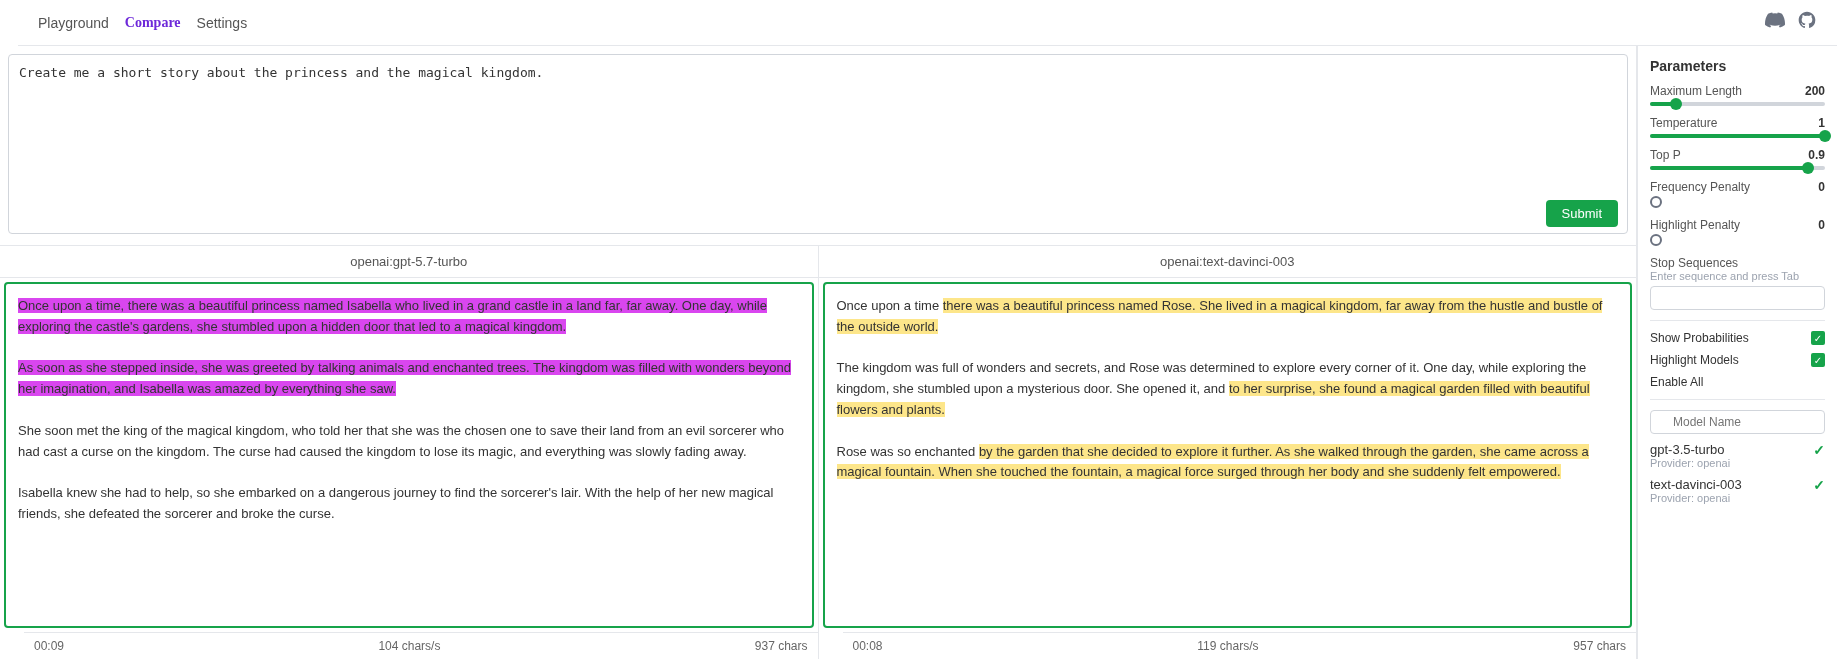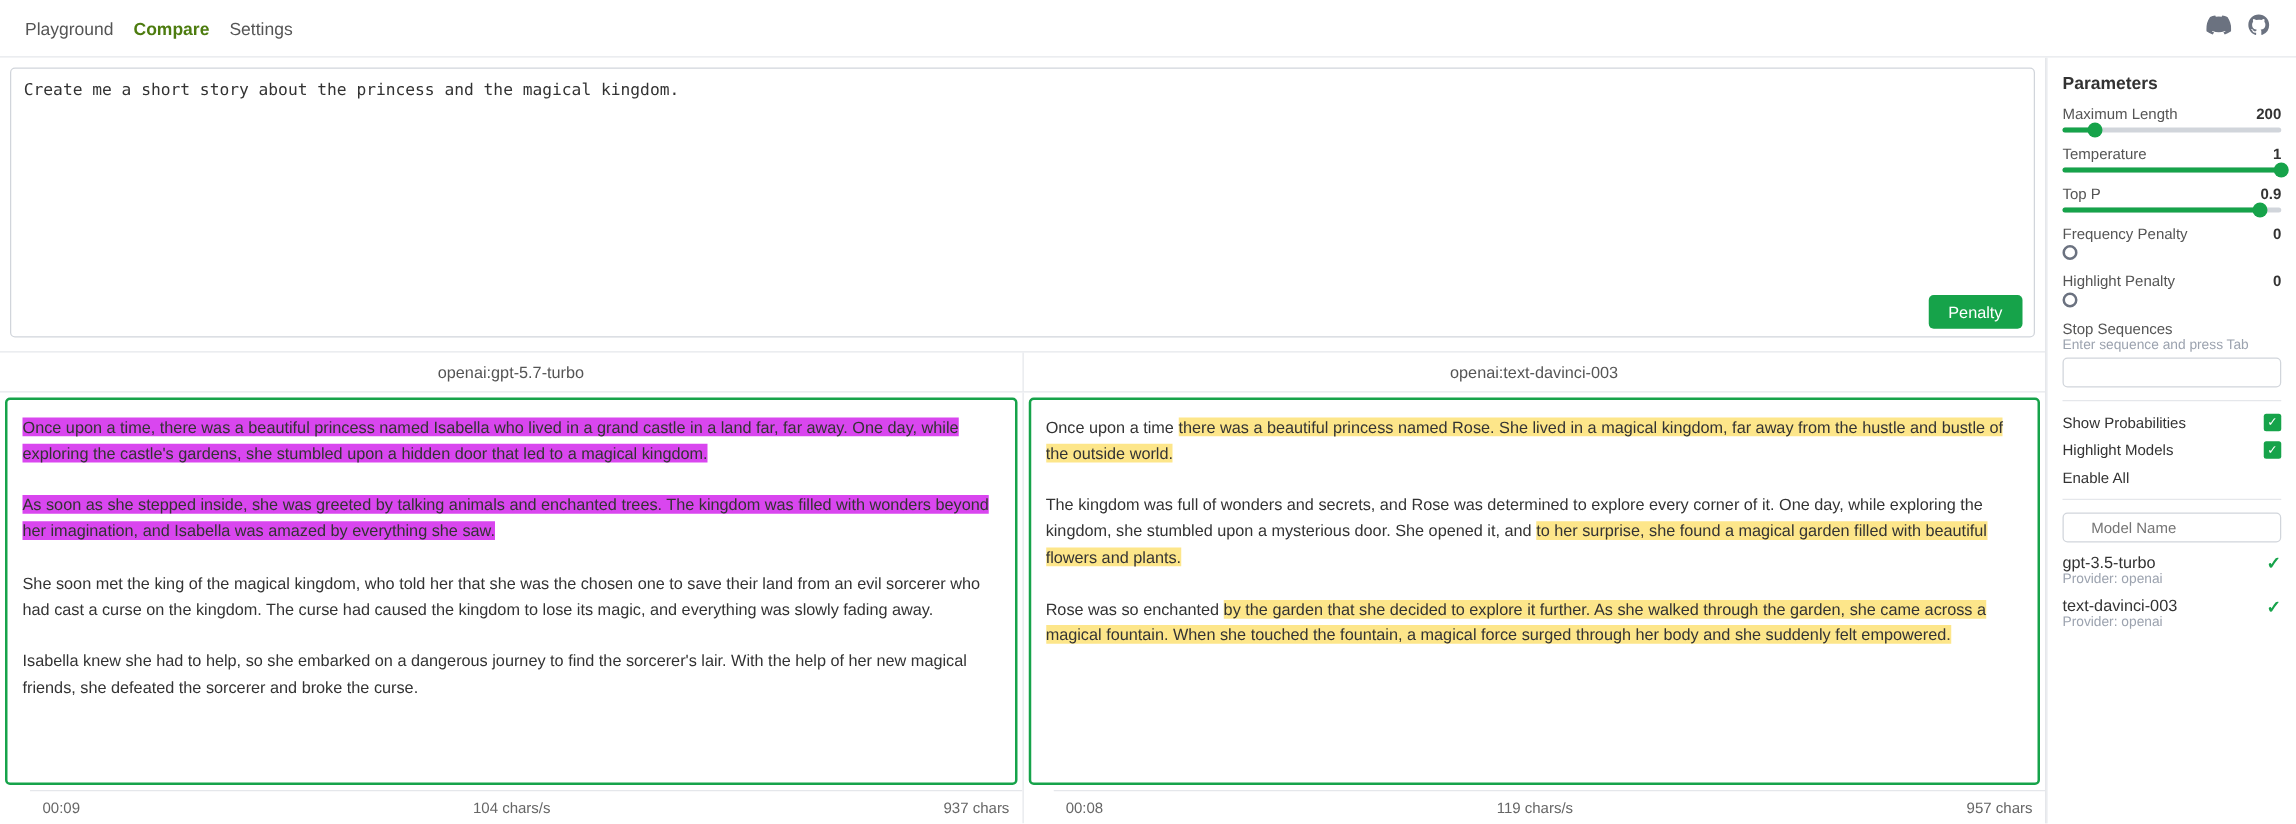--- a/index.html
+++ b/index.html
@@ -1,32 +1,32 @@
 <!DOCTYPE html>
 <html><head>
   <meta charset="utf-8">
   <style>
     * { box-sizing: border-box; margin: 0; padding: 0; }
     body { font-family: -apple-system, BlinkMacSystemFont, 'Segoe UI', sans-serif; background: #fff; color: #333; font-size: 13px; display: flex; flex-direction: column; height: 659px; overflow: hidden; }
 
     
-    .top-nav { display: flex; align-items: center; padding: 10px 20px; border-bottom: 1px solid #e5e7eb; gap: 16px; }
+    .top-nav { display: flex; align-items: center; padding: 10px 20px; border-bottom: 1px solid #e5e7eb; gap: 16px; margin-left: 18px; }
     .nav-item { font-size: 14px; cursor: pointer; color: #555; }
-    .nav-item.active { font-weight: 700; color: #4d7c0f; }
+    .nav-item.active { font-weight: 700; color: #6d28d9; font-family: Liberation Serif, serif; }
     .nav-icons { margin-left: auto; display: flex; gap: 12px; align-items: center; }
 
     
     .main { display: flex; flex: 1; overflow: hidden; }
 
     
     .content { flex: 1; display: flex; flex-direction: column; overflow: hidden; border-right: 1px solid #e5e7eb; }
 
     
     .prompt-area { padding: 8px; border-bottom: 1px solid #e5e7eb; position: relative; }
-    .prompt-textarea { width: 100%; height: 216px; border: 1px solid #d1d5db; border-radius: 4px; padding: 10px; font-size: 13px; resize: none; outline: none; color: #333; }
+    .prompt-textarea { width: 100%; height: 180px; border: 1px solid #d1d5db; border-radius: 4px; padding: 10px; font-size: 13px; resize: none; outline: none; color: #333; }
     .submit-btn { position: absolute; bottom: 18px; right: 18px; background: #16a34a; color: #fff; border: none; border-radius: 4px; padding: 6px 16px; font-size: 13px; cursor: pointer; font-weight: 500; }
 
     
     .models-row { display: flex; border-bottom: 1px solid #e5e7eb; }
     .model-header { flex: 1; text-align: center; padding: 8px; font-size: 13px; color: #555; border-right: 1px solid #e5e7eb; }
     .model-header:last-child { border-right: none; }
 
     
     .output-panels { display: flex; flex: 1; overflow: hidden; }
     .output-panel { flex: 1; border-right: 1px solid #e5e7eb; display: flex; flex-direction: column; overflow: hidden; }
@@ -88,21 +88,21 @@
     </span>
   </div>
 </div>
 
 <div class="main">
 
   <div class="content">
 
     <div class="prompt-area">
       <textarea class="prompt-textarea" style="">Create me a short story about the princess and the magical kingdom.</textarea>
-      <button class="submit-btn">Penalty</button>
+      <button class="submit-btn">Submit</button>
     </div>
 
     <div class="models-row">
       <div class="model-header">openai:gpt-5.7-turbo</div>
       <div class="model-header">openai:text-davinci-003</div>
     </div>
 
     <div class="output-panels">
 
       <div class="output-panel">

